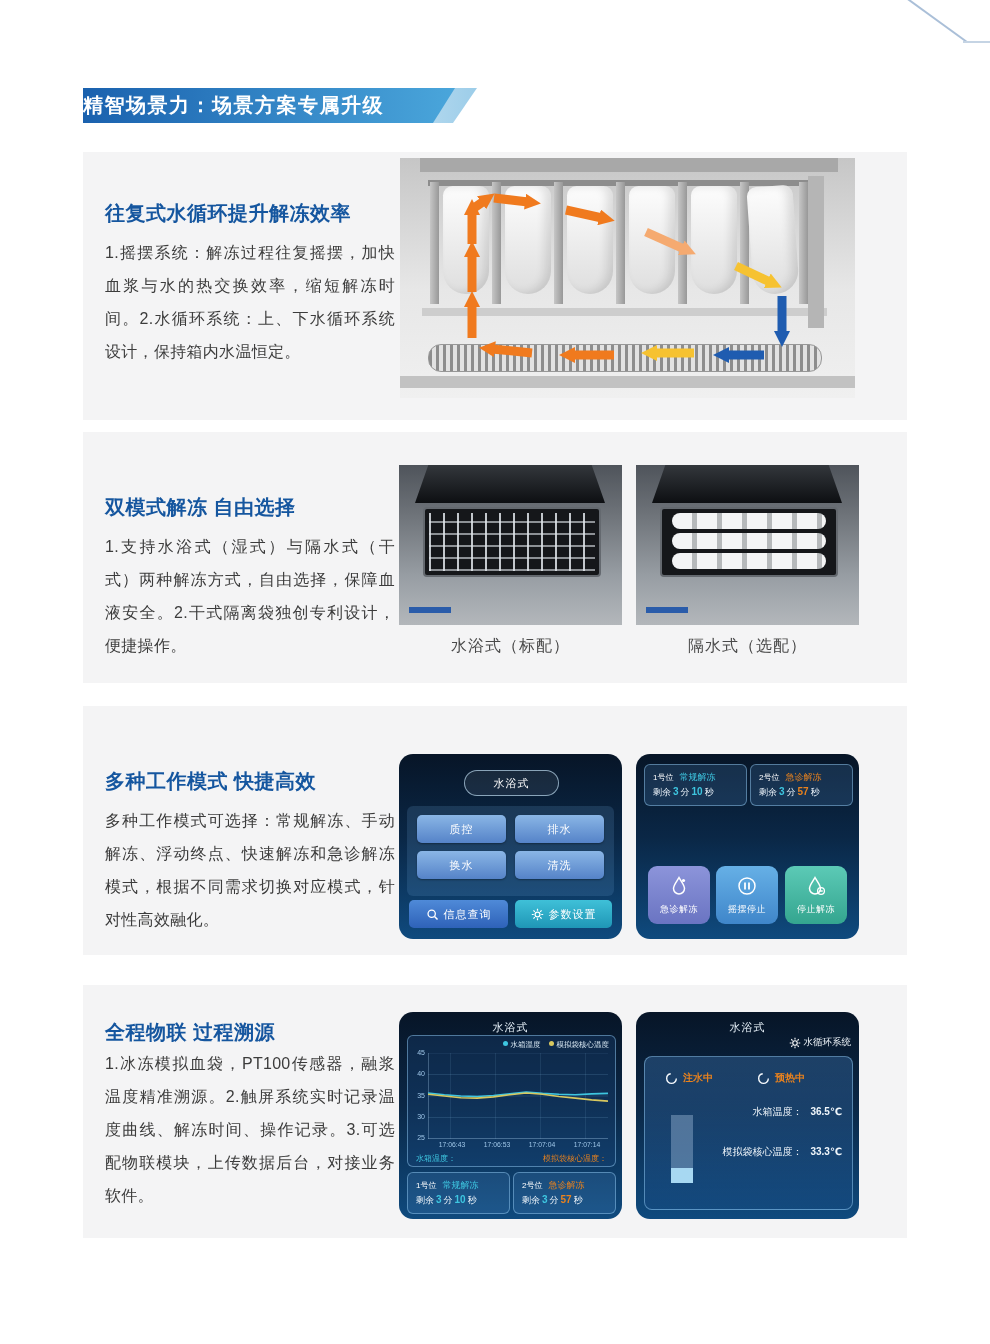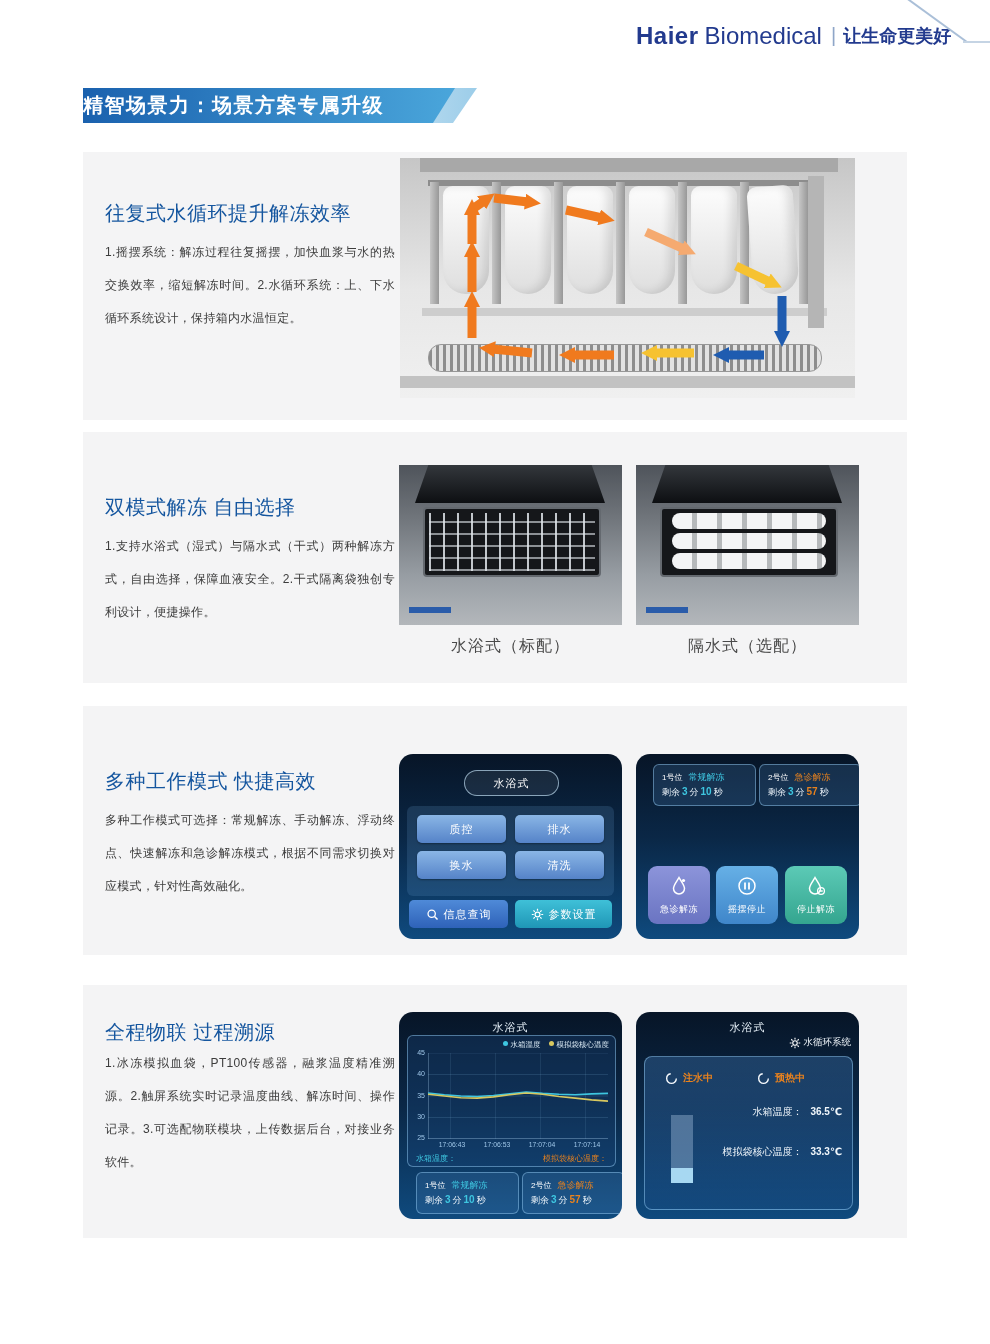--- a/index.html
+++ b/index.html
@@ -18,22 +18,22 @@
   .banner-back{position:absolute;left:83px;top:88px;width:394px;height:35px;
     background:linear-gradient(90deg,#e8f3fa 55%,#9ccde9);
     clip-path:polygon(0 0,100% 0,calc(100% - 24px) 100%,0 100%);}
   .banner{position:absolute;left:83px;top:88px;width:372px;height:35px;
     background:linear-gradient(90deg,#1a61ae,#4aa6db);
     clip-path:polygon(0 0,100% 0,calc(100% - 22px) 100%,0 100%);}
   .banner span{display:block;line-height:35px;color:#fff;font-size:20px;
     font-weight:800;letter-spacing:1.5px;}
   
   .card{position:absolute;left:83px;width:824px;background:#f4f4f5;}
-  .sec-title{position:absolute;left:22px;color:#15569f;font-size:20px;font-weight:400;letter-spacing:.5px;}
-  .sec-body{position:absolute;left:22px;width:290px;font-size:12px;color:#3c3c3c;
+  .sec-title{position:absolute;left:22px;color:#15569f;font-size:20px;font-weight:700;letter-spacing:.5px;}
+  .sec-body{position:absolute;left:22px;width:290px;font-size:16px;color:#3c3c3c;
     line-height:33px;letter-spacing:.3px;text-align:justify;}
   .caption{position:absolute;width:223px;text-align:center;font-size:16px;color:#4a4a4a;letter-spacing:1px;}
   
   .photo1{position:absolute;left:317px;top:6px;width:455px;height:240px;overflow:hidden;
     background:linear-gradient(180deg,#c6c6c6,#e7e7e7 55%,#f0f0f0);}
   .p1-top{position:absolute;left:20px;top:0;width:418px;height:14px;background:#a8a8a8;}
   .p1-rail{position:absolute;left:28px;top:22px;width:390px;height:6px;background:#8d8d8d;}
   .bag{position:absolute;top:28px;width:46px;height:108px;border-radius:10px 10px 24px 24px;
     background:linear-gradient(180deg,#fdfdfd,#dedede);box-shadow:inset -6px 0 10px rgba(0,0,0,.12);}
   .post{position:absolute;top:24px;width:9px;height:122px;background:linear-gradient(90deg,#c6c6c6,#989898);}
@@ -66,21 +66,21 @@
   .mode-panel{position:absolute;left:8px;top:52px;width:207px;height:90px;border-radius:6px;
     background:rgba(110,165,215,.18);text-decoration:underline;}
   .mbtn{position:absolute;width:89px;height:28px;line-height:28px;text-align:center;color:#fff;font-size:11px;
     letter-spacing:1px;border-radius:5px;background:linear-gradient(180deg,#8ab6e6,#5583c8);
     box-shadow:0 1px 2px rgba(0,0,0,.35);}
   .bbtn{position:absolute;top:146px;height:28px;border-radius:5px;color:#fff;font-size:11px;letter-spacing:1px;
     display:flex;align-items:center;justify-content:center;gap:5px;}
   .bbtn.info{left:10px;width:99px;background:linear-gradient(180deg,#4f8ad8,#2e62b8);}
   .bbtn.set{left:116px;width:97px;background:linear-gradient(180deg,#3fc0d8,#1f96b6);}
   .slot{position:absolute;width:101px;height:40px;border-radius:6px;border:1px solid rgba(145,200,240,.5);
-    background:rgba(85,145,205,.2);margin-left:9px;}
+    background:rgba(85,145,205,.2);}
   .slot-l1{position:absolute;left:8px;top:6px;font-size:8px;color:#fff;white-space:nowrap;}
   .slot-l1 .mode{margin-left:6px;font-size:9px;}
   .slot-l2{position:absolute;left:8px;top:21px;font-size:9px;color:#eef5fb;white-space:nowrap;text-align:right;}
   .slot-l2 b{font-size:10px;margin:0 2px;}
   .c-cyan{color:#3ec6e0;} .c-orange{color:#e8821e;}
   .abtn{position:absolute;top:112px;width:62px;height:58px;border-radius:9px;color:#fff;
     display:flex;flex-direction:column;align-items:center;justify-content:center;gap:6px;font-size:9px;}
   .abtn span{letter-spacing:.5px;}
   .abtn.purple{left:12px;background:linear-gradient(180deg,#8c94da,#6a74c2);}
   .abtn.blue{left:80px;background:linear-gradient(180deg,#66b0e6,#3f86ca);}
@@ -103,23 +103,20 @@
   .dtemp{position:absolute;right:10px;font-size:10px;color:#f0f6fb;white-space:nowrap;}
   .dtemp b{font-size:10px;margin-left:8px;}
   .tank{position:absolute;left:26px;top:58px;width:22px;height:68px;background:rgba(150,180,210,.45);}
   .tank-fill{position:absolute;left:0;bottom:0;width:100%;height:15px;background:#a7d8f2;}
 </style>
 </head>
 <body>
 
 <div class="page">
 
-  <div class="hdr-logo">
-    <span class="hdr-haier">Haier</span><span class="hdr-bio">Biomedical</span><span class="hdr-sep">|</span><span class="hdr-tag">让生命更美好</span>
-  </div>
   <div class="hdr-line1"></div>
   <div class="hdr-line2"></div>
 
   <div class="banner-back"></div>
   <div class="banner">
     <span>精智场景力：场景方案专属升级</span>
   </div>
 
   <div class="card" style="top:152px;height:268px;">
     <div class="sec-title" style="top:48px;">往复式水循环提升解冻效率</div>

